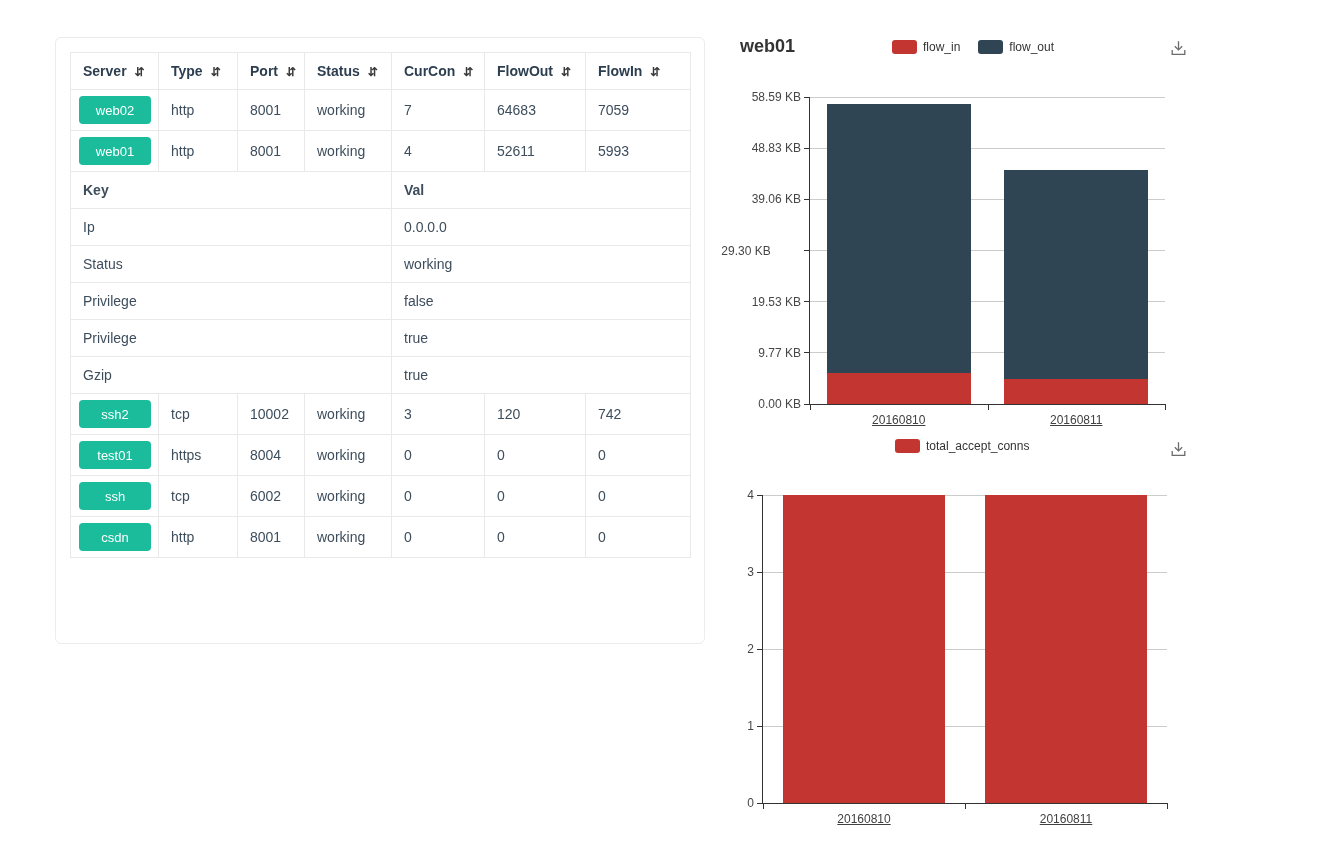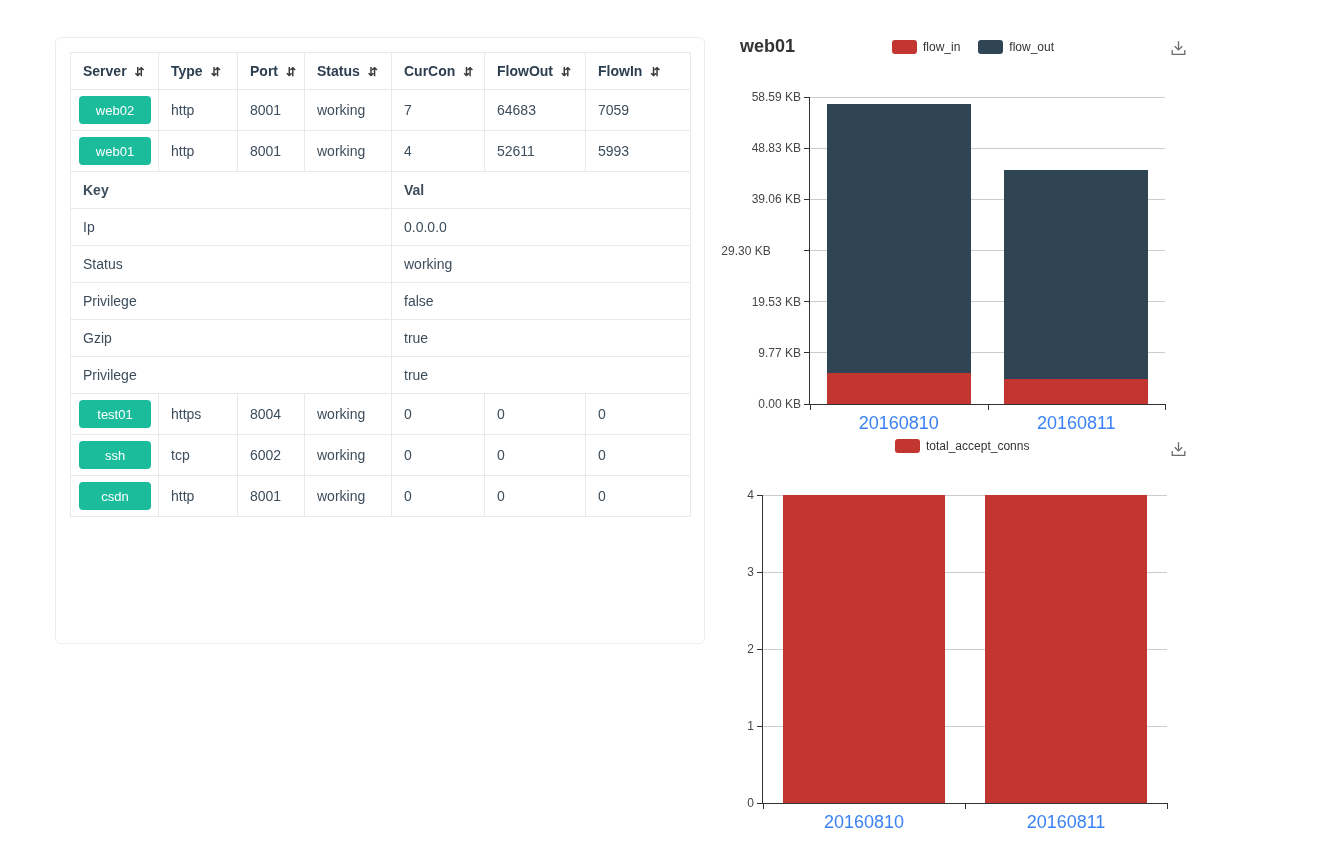--- a/index.html
+++ b/index.html
@@ -39,21 +39,21 @@
   .legend .item{display:flex;align-items:center;cursor:pointer;}
   .legend .sw{width:25px;height:14px;border-radius:3px;margin-right:6px;}
   .dl-icon{position:absolute;cursor:pointer;}
   .plot{position:absolute;}
   .grid-h{position:absolute;left:0;height:1px;background:#ccc;}
   .axis-y{position:absolute;left:-1px;top:0;width:1px;background:#333;}
   .axis-x{position:absolute;left:-1px;height:1px;background:#333;}
   .ytick{position:absolute;width:5px;height:1px;background:#333;}
   .xtick{position:absolute;width:1px;height:5px;background:#333;}
   .ylabel{position:absolute;width:110px;text-align:right;font-size:12px;color:#464646;}
-  .xlabel{position:absolute;font-size:18px;color:#3b82f6;transform:translateX(-50%);white-space:nowrap;}
+  .xlabel{position:absolute;font-size:12px;color:#404040;transform:translateX(-50%);white-space:nowrap;text-decoration:underline;}
   .bar-seg{position:absolute;}
 </style>
 </head>
 <body>
 
 <div>
 
   <section class="card">
     <table class="srv-table">
       <colgroup>
@@ -109,26 +109,37 @@
           </tr>
           <tr>
             <td colspan="4">Status</td>
             <td colspan="3">working</td>
           </tr>
           <tr>
             <td colspan="4">Privilege</td>
             <td colspan="3">false</td>
           </tr>
           <tr>
+            <td colspan="4">Privilege</td>
+            <td colspan="3">true</td>
+          </tr>
+          <tr>
             <td colspan="4">Gzip</td>
             <td colspan="3">true</td>
           </tr>
           <tr>
-            <td colspan="4">Privilege</td>
-            <td colspan="3">true</td>
+            <td class="srv-cell">
+              <button class="btn-srv">ssh2</button>
+            </td>
+            <td>tcp</td>
+            <td>10002</td>
+            <td>working</td>
+            <td>3</td>
+            <td>120</td>
+            <td>742</td>
           </tr>
           <tr>
             <td class="srv-cell">
               <button class="btn-srv">test01</button>
             </td>
             <td>https</td>
             <td>8004</td>
             <td>working</td>
             <td>0</td>
             <td>0</td>

